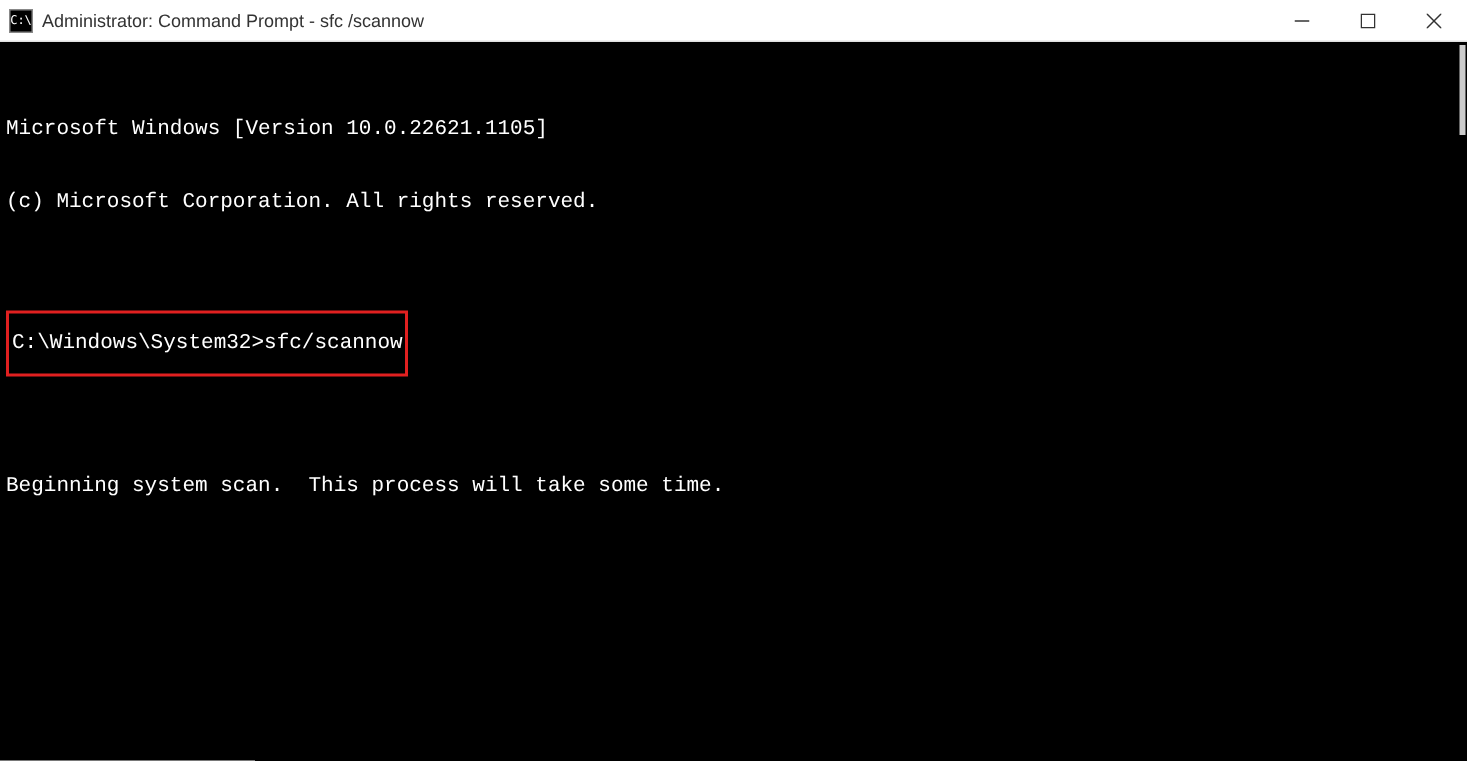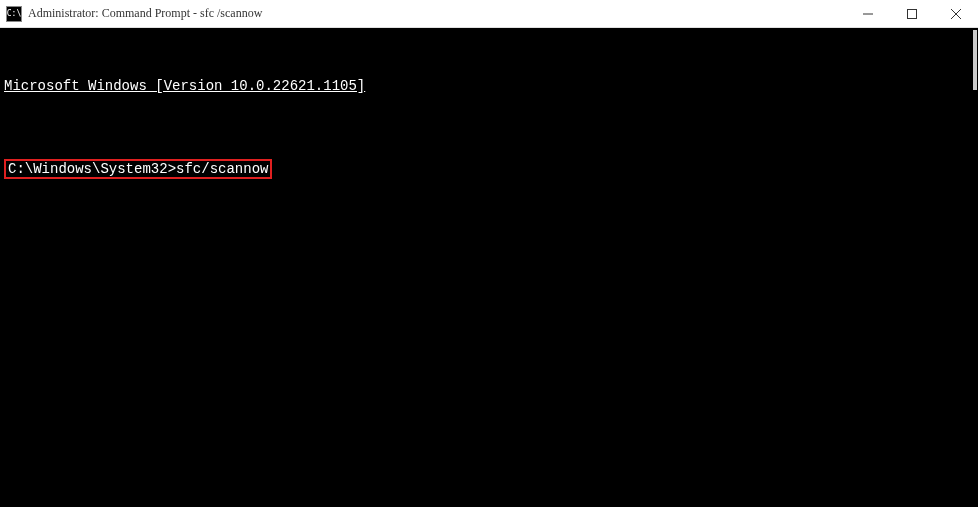--- a/index.html
+++ b/index.html
@@ -39,21 +39,20 @@
       justify-content: center;
       font-size: 8px;
       color: #ffffff;
       font-family: monospace;
       border: 1px solid #888;
     }
     .titlebar-text {
       font-size: 12px;
       color: #333333;
       flex: 1;
-      font-family: Liberation Serif, serif;
     }
     .window-controls {
       display: flex;
       height: 100%;
     }
     .window-control {
       width: 44px;
       height: 100%;
       display: flex;
       align-items: center;
@@ -72,26 +71,25 @@
       font-family: 'Consolas', 'Courier New', monospace;
       font-size: 14px;
       line-height: 1.15;
       padding: 2px 4px;
       position: relative;
       white-space: pre;
       overflow: hidden;
     }
     .terminal-line {
       white-space: pre;
-      text-decoration: underline;
     }
     .highlight-box {
       border: 2px solid #e02020;
       display: inline-block;
-      padding: 0 2px;
+      padding: 12px 2px;
     }
     .scrollbar-indicator {
       position: absolute;
       right: 1px;
       top: 2px;
       width: 4px;
       height: 60px;
       background: #cccccc;
     }
   </style>
@@ -119,18 +117,20 @@
         <svg viewBox="0 0 10 10">
             <line x1="0" y1="0" x2="10" y2="10" stroke="#333" stroke-width="1"></line>
             <line x1="10" y1="0" x2="0" y2="10" stroke="#333" stroke-width="1"></line>
           </svg>
       </div>
     </div>
   </div>
   <div class="terminal">
     <div class="scrollbar-indicator"></div>
     <div class="terminal-line">Microsoft Windows [Version 10.0.22621.1105]</div>
+    <div class="terminal-line">(c) Microsoft Corporation. All rights reserved.</div>
     <div class="terminal-line"></div>
     <div class="terminal-line"><span class="highlight-box">C:\Windows\System32&gt;sfc/scannow</span></div>
     <div class="terminal-line"></div>
+    <div class="terminal-line">Beginning system scan.  This process will take some time.</div>
     <div class="terminal-line"></div>
   </div>
 </div>
 
 </body></html>

